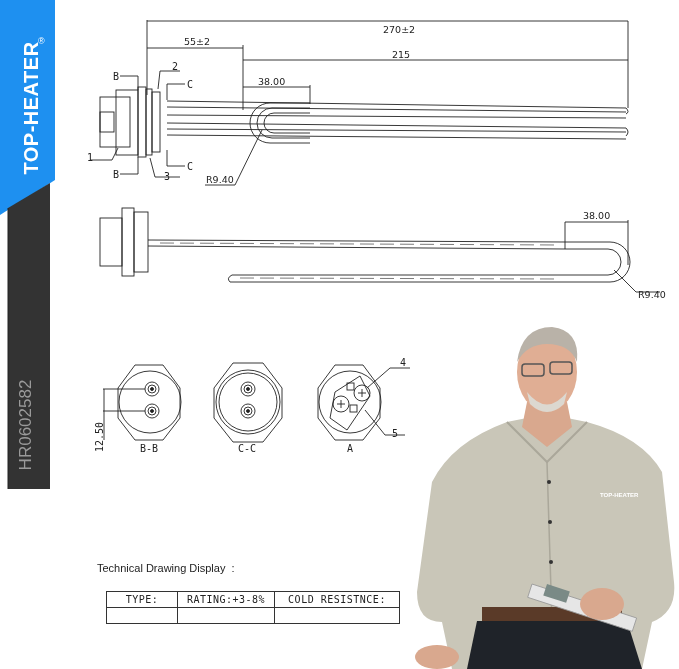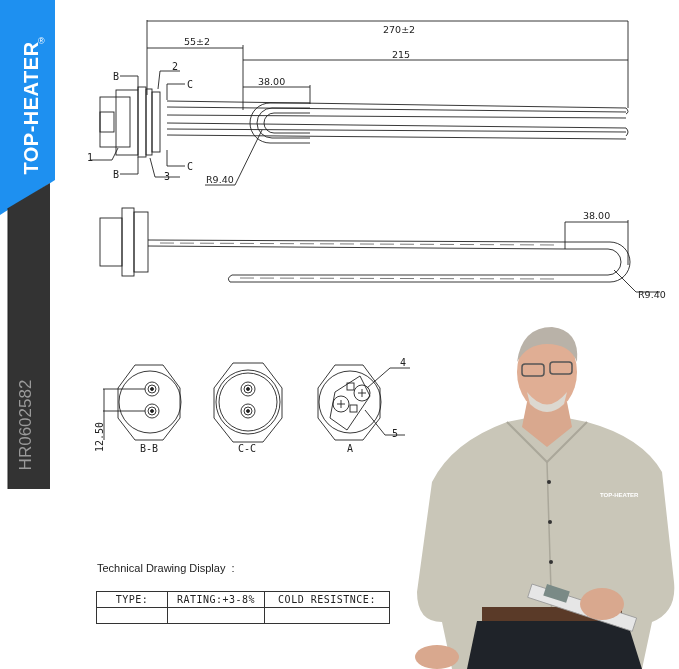--- a/index.html
+++ b/index.html
@@ -7,21 +7,21 @@
   .banner { position:absolute; left:0; top:0; width:60px; height:669px; }
   .banner svg { position:absolute; left:0; top:0; }
   .brand { position:absolute; left:5px; top:18px; width:48px; height:180px; }
   .brand-text { position:absolute; left:-64px; top:70px; width:180px; height:40px; transform:rotate(-90deg); color:#fff; font-weight:bold; font-size:20px; letter-spacing:0.5px; text-align:center; line-height:40px; font-family:"Liberation Sans", sans-serif; white-space:nowrap; }
   .reg { position:absolute; left:33px; top:18px; color:#fff; font-size:9px; }
   .code { position:absolute; left:-44px; top:410px; width:140px; height:30px; transform:rotate(-90deg); color:#9a9a9a; font-size:17px; text-align:center; line-height:30px; white-space:nowrap; }
   .drawing { position:absolute; left:0; top:0; }
   .dim { font-family:"DejaVu Sans", sans-serif; font-size:9.5px; fill:#222; }
   .cad { font-family:"DejaVu Sans Mono", monospace; font-size:10px; fill:#222; }
   .caption { position:absolute; left:97px; top:562px; font-size:11px; color:#222; white-space:nowrap; }
-  table.spec { position:absolute; left:96px; top:591px; border-collapse:collapse; font-size:10px; color:#222; }
+  table.spec { position:absolute; left:106px; top:591px; border-collapse:collapse; font-size:10px; color:#222; }
   table.spec td { border:1px solid #333; height:15px; padding:0 4px; text-align:center; white-space:nowrap; }
   table.spec .h { font-family:"DejaVu Sans Mono", monospace; letter-spacing:0.5px; font-size:10px; }
   .c1 { width:62px; } .c2 { width:88px; } .c3 { width:116px; }
   .person { position:absolute; left:412px; top:322px; width:267px; height:347px; }
 </style>
 </head>
 <body>
 
 <div class="banner">
   <svg width="60" height="669">

